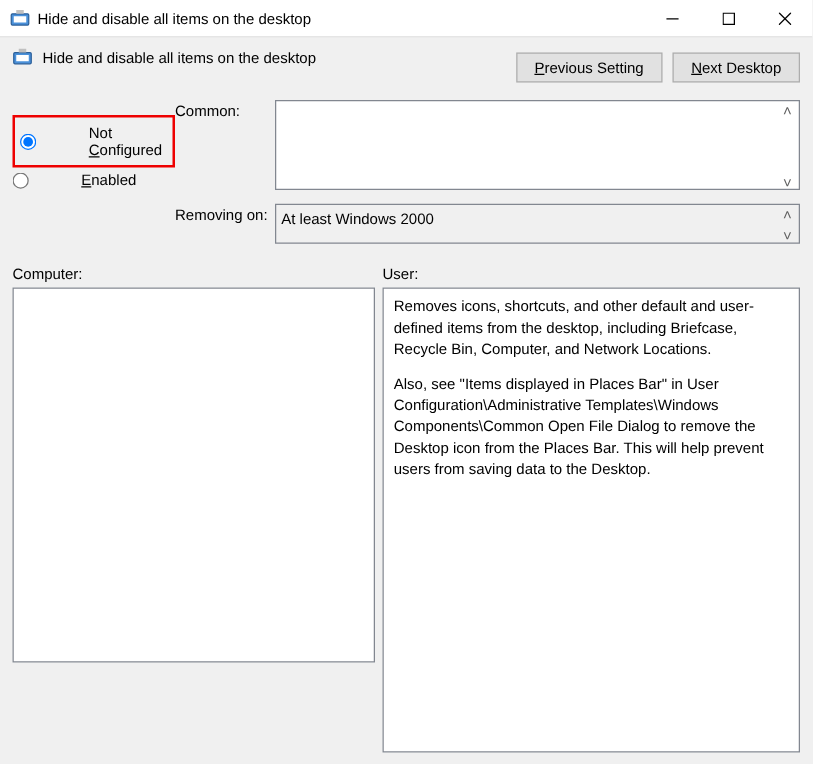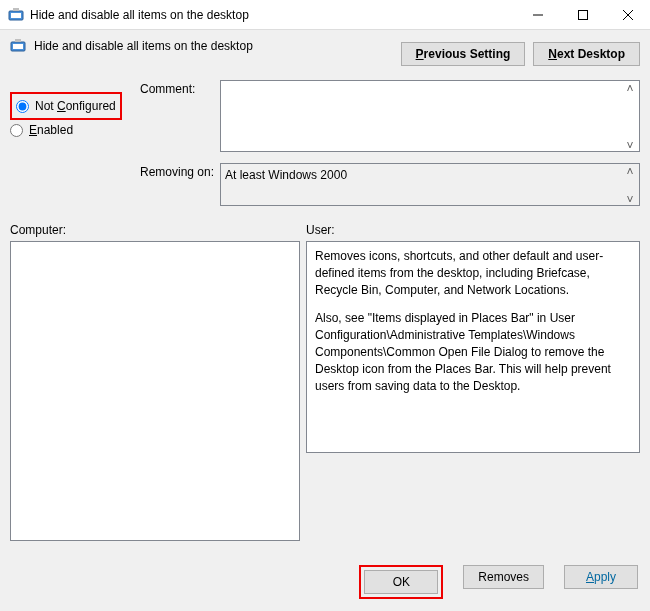--- a/index.html
+++ b/index.html
@@ -7,39 +7,39 @@
 .titlebar { height: 30px; background: #fff; display: flex; align-items: center; padding: 0 0 0 8px; border-bottom: 1px solid #ddd; }
 .titlebar .icon { width: 16px; height: 16px; margin-right: 6px; display:flex;align-items:center;justify-content:center;}
 .titlebar .title { flex: 1; font-size: 12px; }
 .winbtns { display: flex; height: 100%; }
 .winbtn { width: 45px; display: flex; align-items: center; justify-content: center; }
 .winbtn svg { width: 10px; height: 10px; }
 .content { padding: 8px 10px 0 10px; }
 .headerrow { display: flex; align-items: flex-start; }
 .headerrow .left { display:flex; align-items:center; flex:1; }
 .headerrow .icon { width:16px; height:16px; margin-right:8px;display:flex;align-items:center;justify-content:center; }
-.navbtns { display:flex; gap:8px; margin-top:4px;font-weight:bold; }
+.navbtns { display:flex; gap:8px; margin-top:4px; }
 .btn { background:#e1e1e1; border:1px solid #adadad; padding:4px 14px; min-width:90px; text-align:center; }
 .btn.disabled { color:#0369a1; }
 .radios { margin-top:12px; }
 .radiohl { border:2px solid #e00; padding:2px 4px; display:inline-block; }
-.radio { display:flex; align-items:center; padding:3px 0; }
+.radio { display:flex; align-items:center; padding:3px 0;gap:36px; }
 .radio input { margin:0 6px 0 0; }
 .midgrid { margin-top:8px; display:grid; grid-template-columns:130px 80px 1fr; row-gap:8px; align-items:start; }
 .label { text-align:left; padding-top:2px; }
 .textarea { width:100%; height:72px; border:1px solid #828790; background:#fff; resize:none; padding:4px; font-family:inherit; }
-.supported .textarea { height:43px; background:#f0f0f0; }
+.supported .textarea { height:32px; background:#f0f0f0; }
 .scrollhint { position:absolute; right:2px; width:16px; top:2px; bottom:2px; display:flex; flex-direction:column; justify-content:space-between; align-items:center; color:#606060; pointer-events:none;}
 .tarea-wrap { position:relative; }
 .section-labels { display:flex; margin-top:14px; }
 .section-labels > div:first-child { width:296px; }
 .panels { display:flex; gap:6px; margin-top:4px; }
 .panel { border:1px solid #828790; background:#fff; padding:6px 8px; overflow:auto; }
 .panel.options { width:290px; height:300px; }
-.panel.help { flex:1; height:212px; line-height:1.4; }
+.panel.help { flex:1; height:372px; line-height:1.4; }
 .panel.help p { margin:0 0 12px 0; }
 .footer { display:flex; justify-content:flex-end; gap:20px; padding:24px 12px; align-items:flex-start; }
 .okhl { border:2px solid #e00; padding:3px; }
 u.ak { text-decoration:underline; }
 .gpicon svg { width:16px; height:16px; }
 </style>
 </head>
 <body>
 
 <div class="titlebar">
@@ -95,21 +95,21 @@
         <label class="radio">
           <input type="radio" name="st" checked="" style="">
           <span>Not <u class="ak">C</u>onfigured</span>
         </label>
       </span>
       <label class="radio">
         <input type="radio" name="st" style="">
         <span><u class="ak">E</u>nabled</span>
       </label>
     </div>
-    <div class="label">Comment:</div>
+    <div class="label">Common:</div>
     <div class="tarea-wrap">
       <textarea class="textarea" style=""></textarea>
       <div class="scrollhint">
           <span>˄</span>
           <span>˅</span>
         </div>
     </div>
 
     <div></div>
     <div class="label">Removing on:</div>

